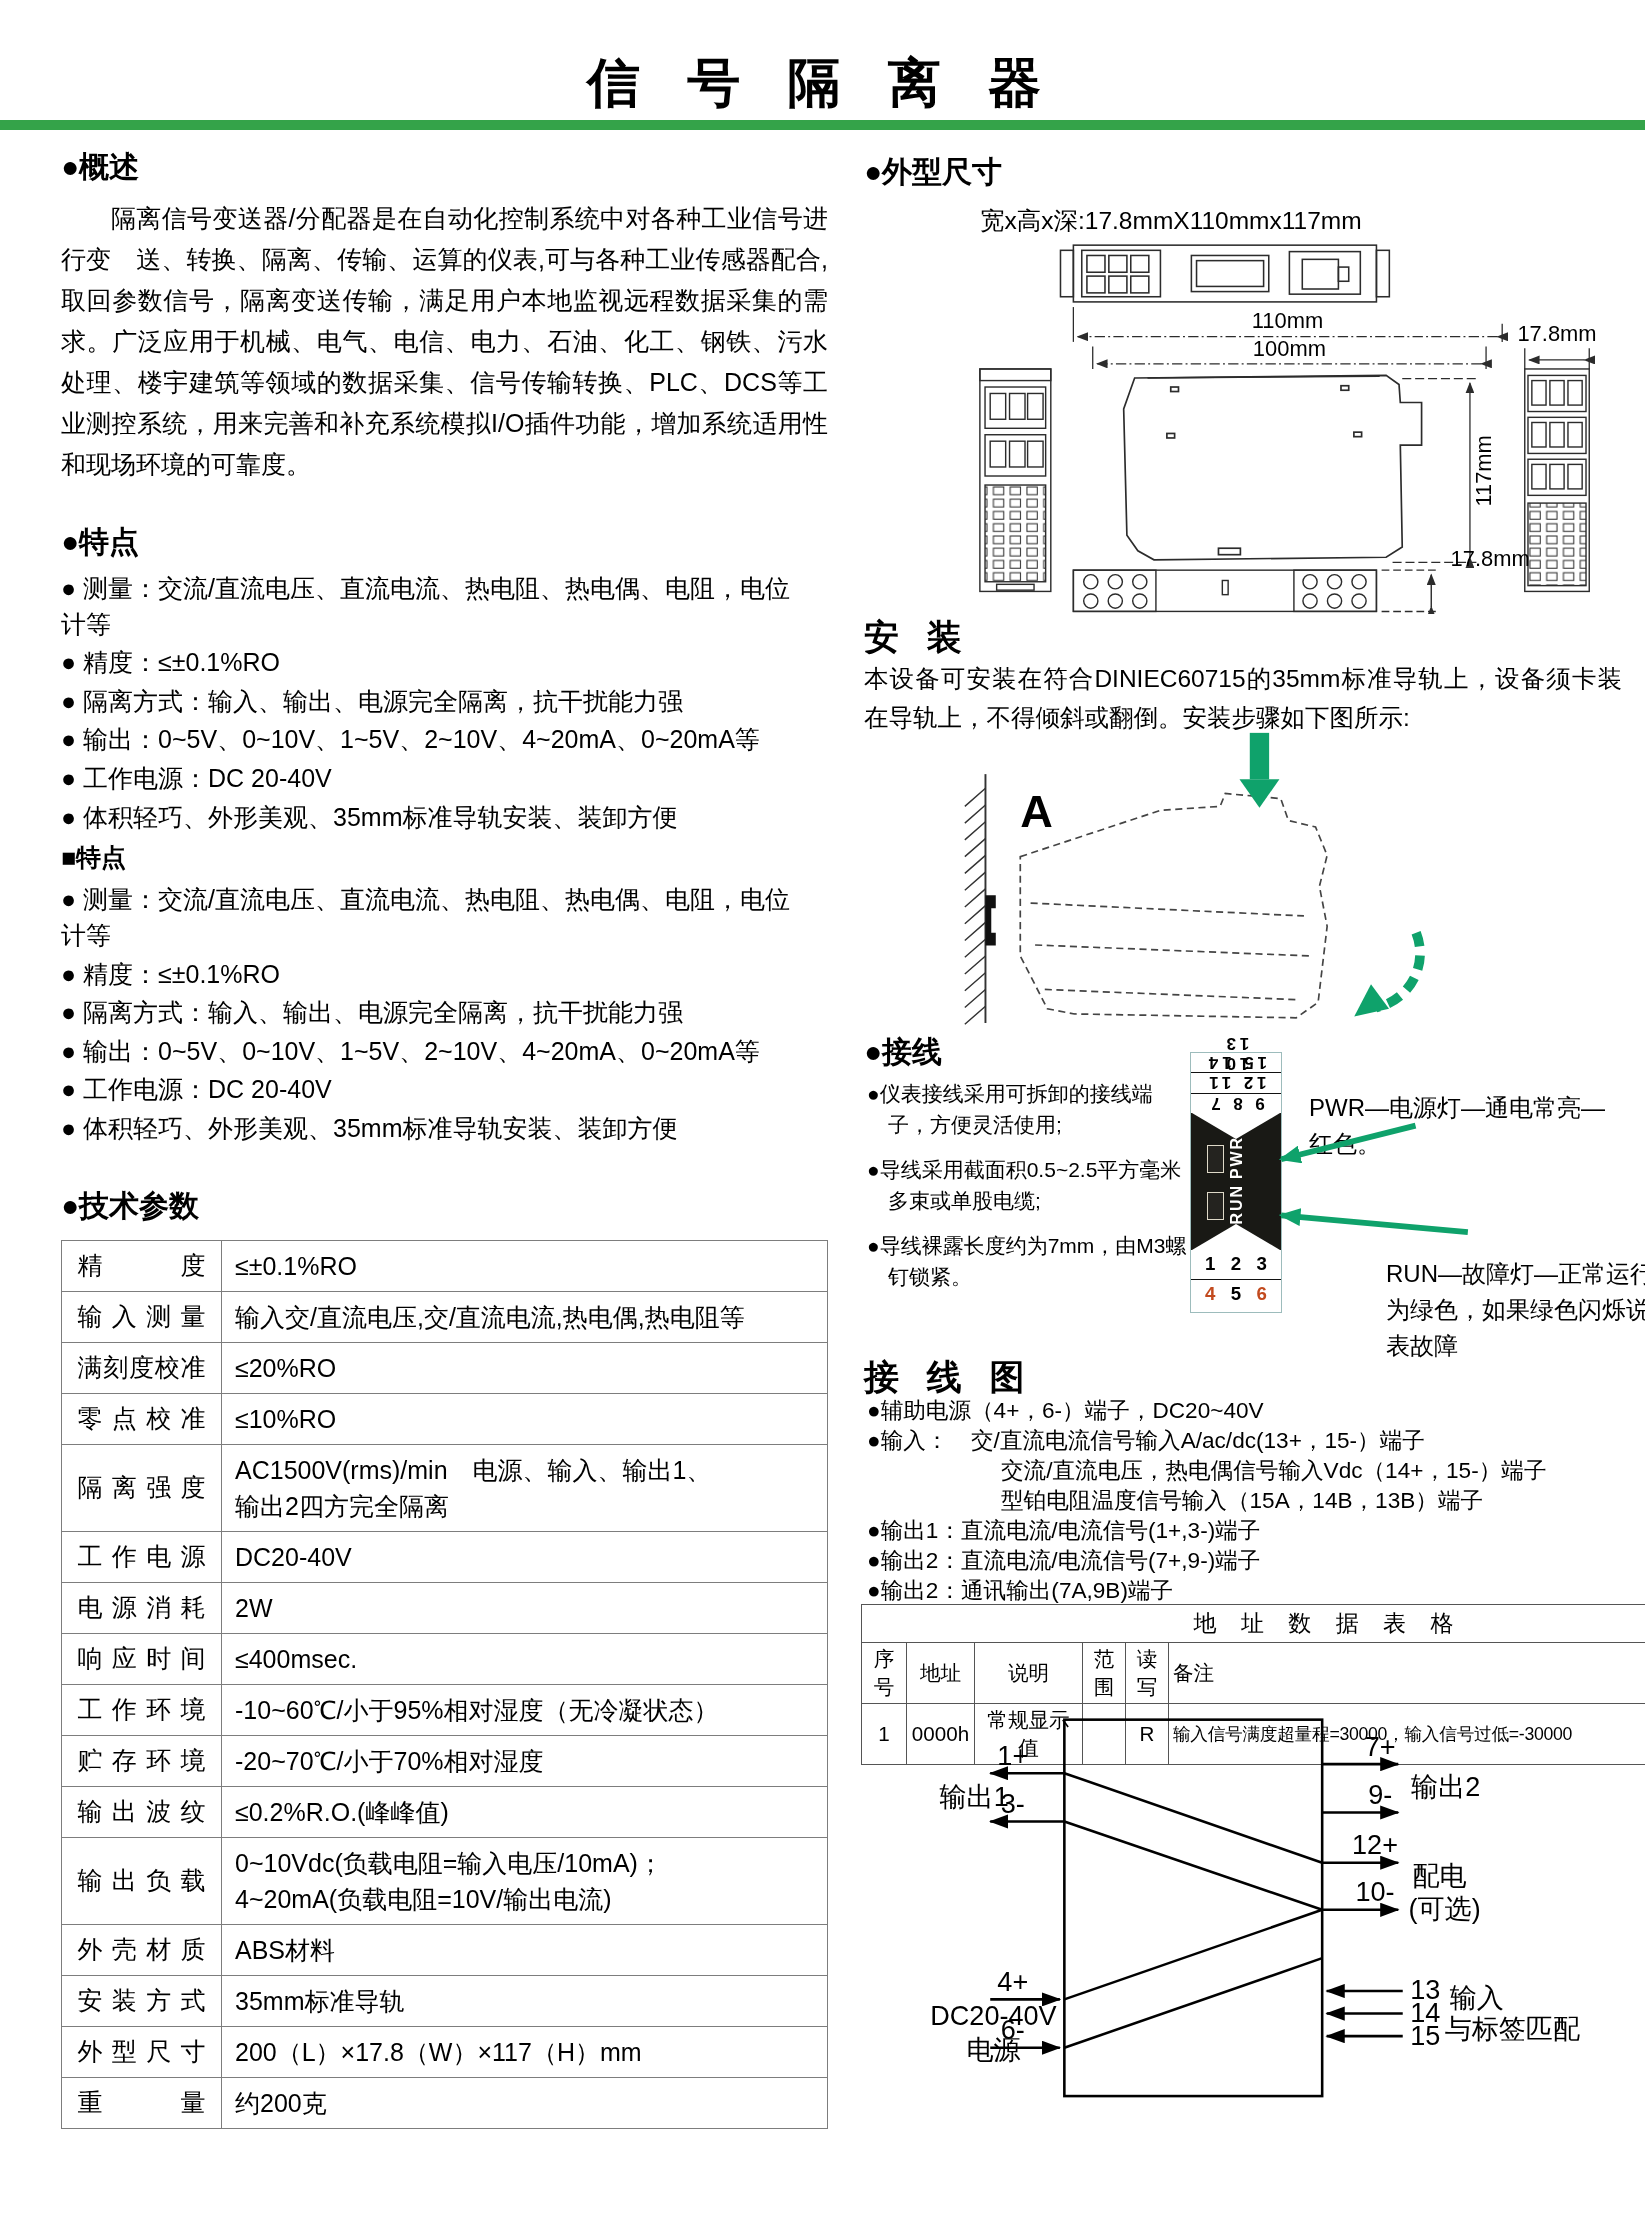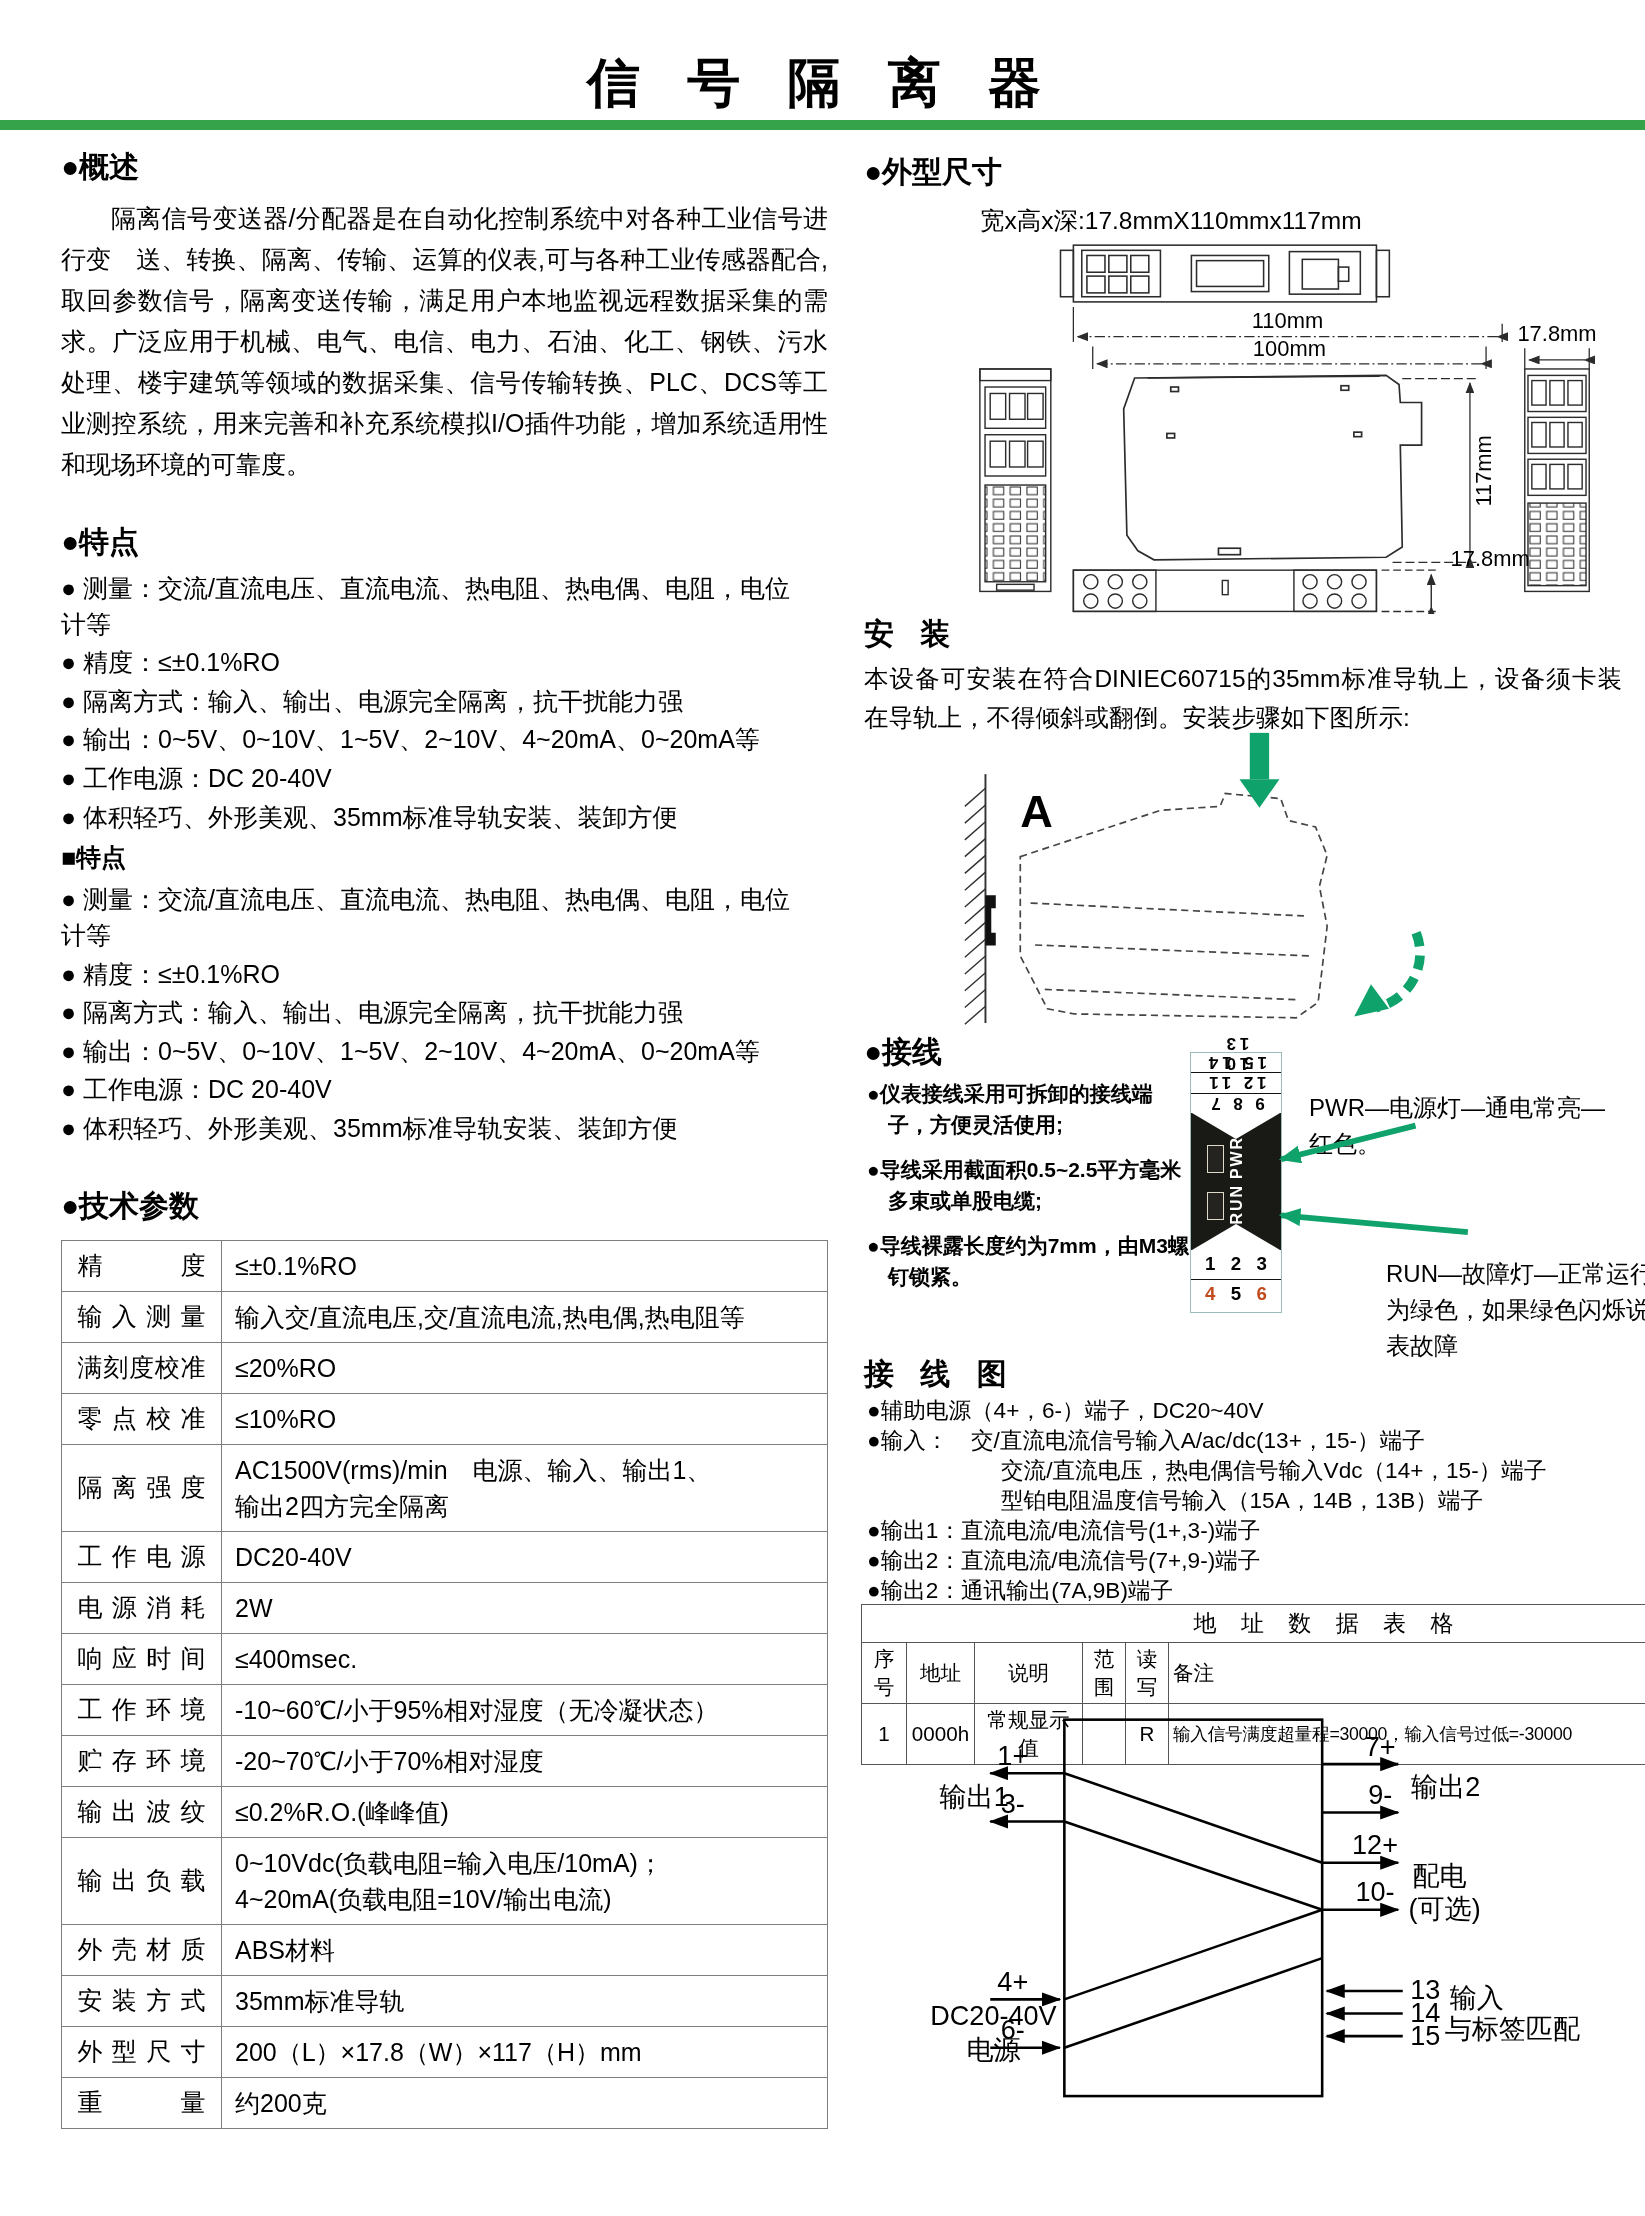--- a/index.html
+++ b/index.html
@@ -10,41 +10,41 @@
   }
   
   .title {
     position:absolute; left:0; right:0; top:48px; text-align:center;
     font-family:"Liberation Serif", serif; font-weight:bold; font-size:53px; letter-spacing:17px;
   }
   .greenbar { position:absolute; left:0; top:120px; width:100%; height:10.3px; background:#34A349; }
 
   
   .sec-h { font-size:30px; font-weight:bold; }
-  .big-h { font-size:30px; font-weight:bold; letter-spacing:9px;text-align:center; }
+  .big-h { font-size:35px; font-weight:bold; letter-spacing:9px;text-align:center; }
 
   
   .col-left { position:absolute; left:61px; top:147px; width:767px; }
   .body-text { font-size:25px; line-height:41px; text-indent:2em; margin-top:10.3px; text-align:justify; }
   .feat-list { margin-top:6.4px; width:748px; }
   .fline { font-size:25px; line-height:36px; margin:2.6px 0; }
   .fline.sub { font-weight:bold; margin-top:3.9px; }
   .mt  { margin-top:37px; }
   .mt2 { margin-top:40px; }
   .tech-table { border-collapse:collapse; width:767px; margin-top:13px; border:1.9px solid #7d7d7d; }
   .tech-table td { border:1.3px solid #7d7d7d; font-size:25px; padding:7px 13px; vertical-align:middle; }
   .tech-table .tl { width:160px; text-align:justify; text-align-last:justify; padding:7px 15.5px; }
   .tech-table .tv { white-space:pre-line; line-height:36px; }
 
   
   .abs { position:absolute; }
   .dim-sub { font-size:24.5px; }
   .install-body { font-size:24.5px; line-height:39px; width:758px; text-align:justify; }
   .wire-bullets { width:326px; font-size:21px; line-height:31px; }
-  .wire-bullets .wb { padding-left:21px; text-indent:-21px; margin-bottom:14px;font-weight:bold; }
+  .wire-bullets .wb { padding-left:21px; text-indent:-21px; margin-bottom:14px; }
   .ann { font-size:24px; line-height:36px; }
 
   
   .module { position:absolute; left:1190px; top:1052px; width:92px; height:261px;
             border:1.3px solid #9dbcbc; background:#fff; }
   .mod-num { height:19.3px; line-height:19.3px; text-align:center; font-size:17px; font-weight:bold;
              letter-spacing:3.9px; transform:rotate(180deg); }
   .mod-hr { height:0; border-top:1.9px solid #111; }
   .mod-black { position:relative; height:137px; background:#191915; }
   .notch-top { position:absolute; top:0; left:50%; transform:translateX(-50%);

